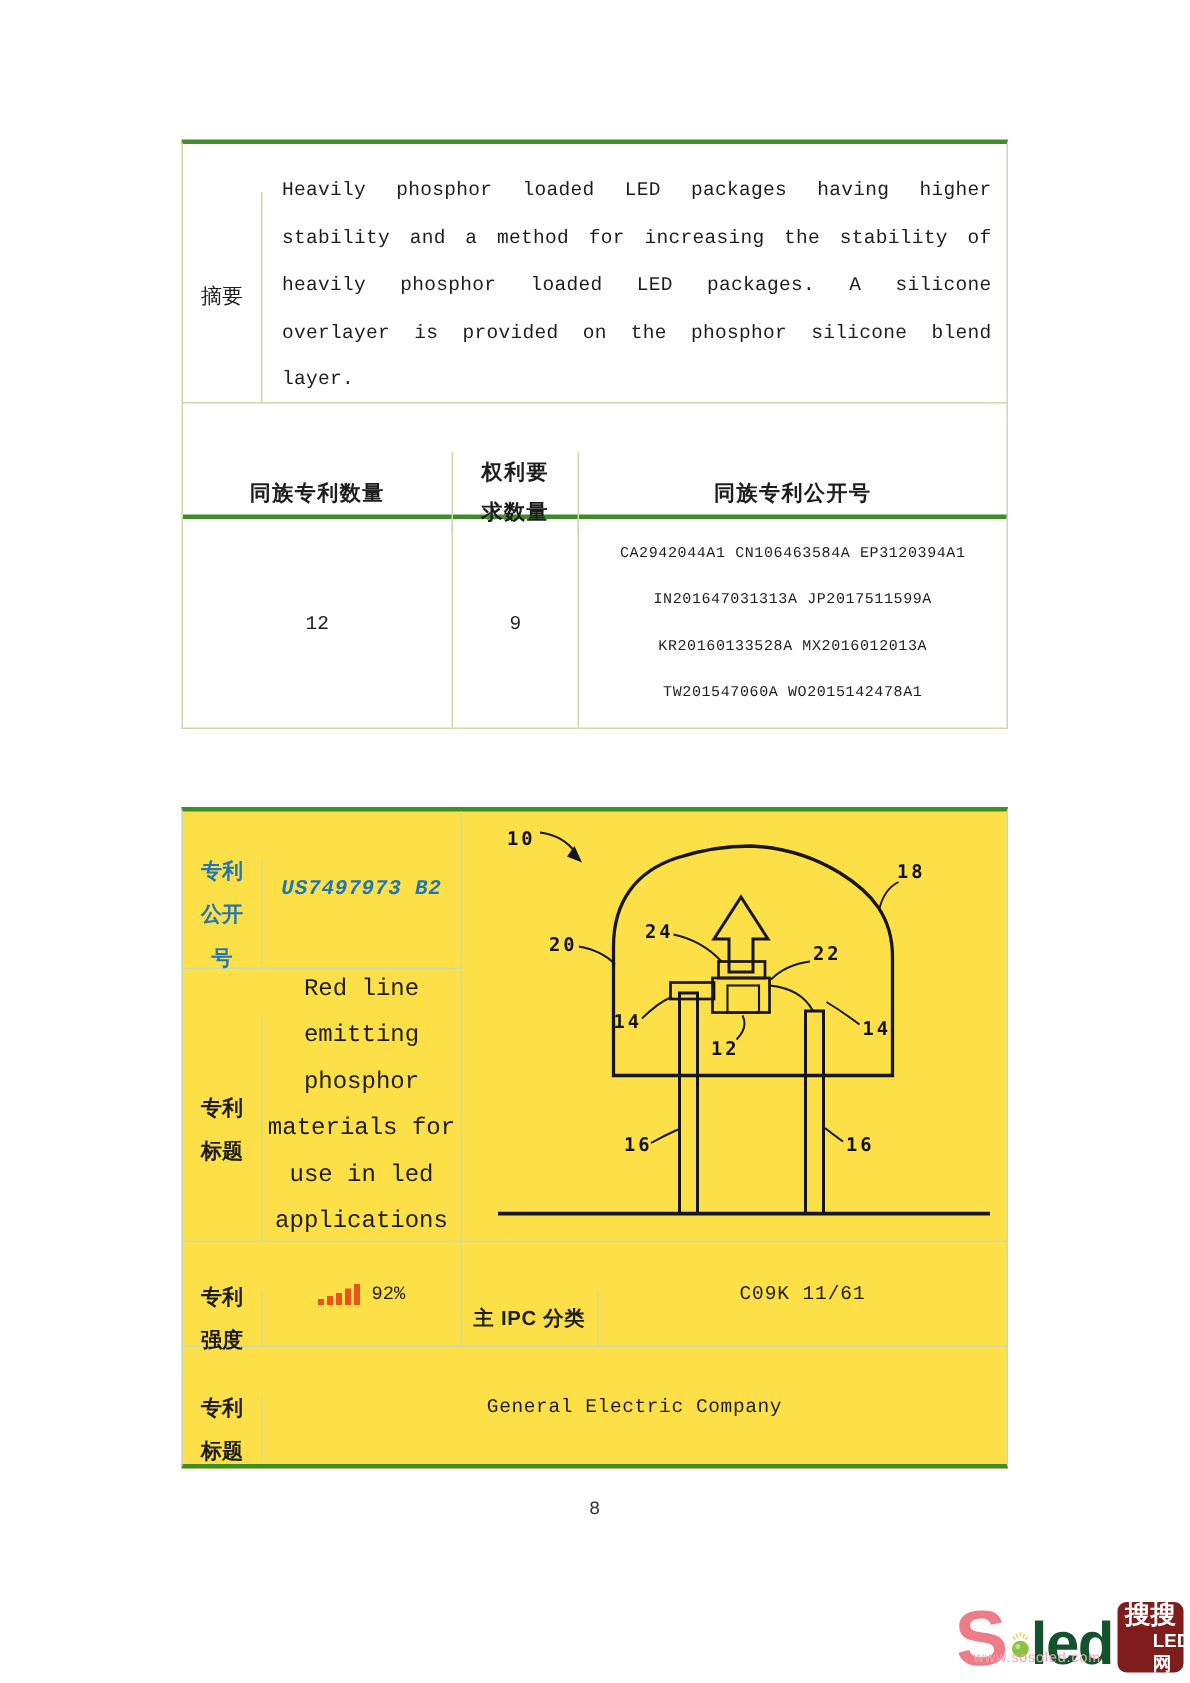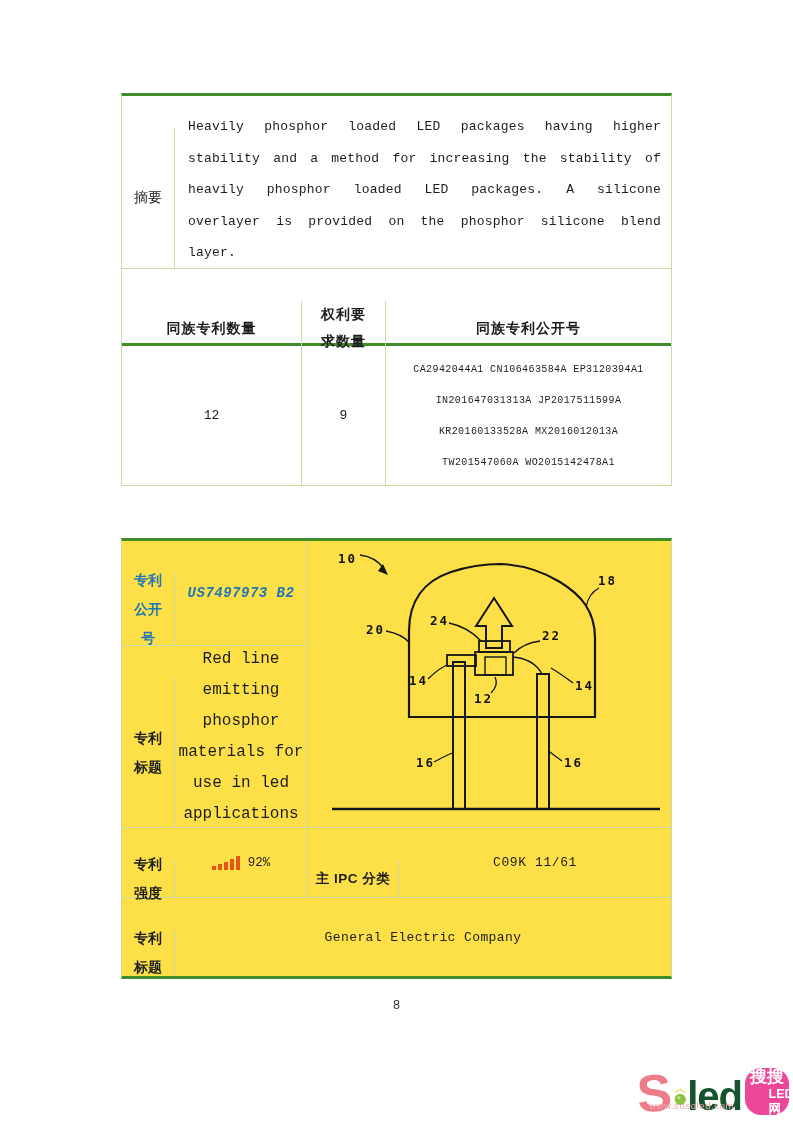--- a/index.html
+++ b/index.html
@@ -58,21 +58,21 @@
   .fig-label{font-size:12.5px;letter-spacing:2px;font-weight:600;fill:#111;
              font-family:"DejaVu Sans Mono","Liberation Mono",monospace;}
 
   
   #page-number{position:absolute;left:121px;top:999px;width:551px;text-align:center;font-size:12.5px;color:#333;}
   #logo{position:absolute;left:637px;top:1051px;width:152px;height:64px;
         display:flex;align-items:flex-end;font-family:"Liberation Sans","DejaVu Sans",sans-serif;}
   .logo-s{font-size:52px;line-height:44px;font-weight:bold;color:#ee7b88;transform:rotate(-4deg);}
   .logo-bulb{margin:0 0 2px 1px;}
   .logo-led{font-size:40px;line-height:38px;font-weight:bold;color:#14532d;letter-spacing:-1px;}
-  .logo-badge{margin-left:3px;width:44px;height:47px;background:#ec4899;border-radius:16px;
+  .logo-badge{margin-left:3px;width:44px;height:47px;background:#7f1d1d;border-radius:6px;
               color:#fff;display:flex;flex-direction:column;align-items:center;justify-content:center;}
   .logo-badge .b1{font-size:17px;font-weight:bold;line-height:20px;}
   .logo-badge .b2{font-size:12.5px;font-weight:bold;line-height:15px;padding-left:28px;}
   .logo-url{position:absolute;left:12px;bottom:4px;font-size:9.5px;color:#f0a7b0;letter-spacing:0.6px;}
 </style>
 </head>
 <body>
 
 <div class="page">
 

